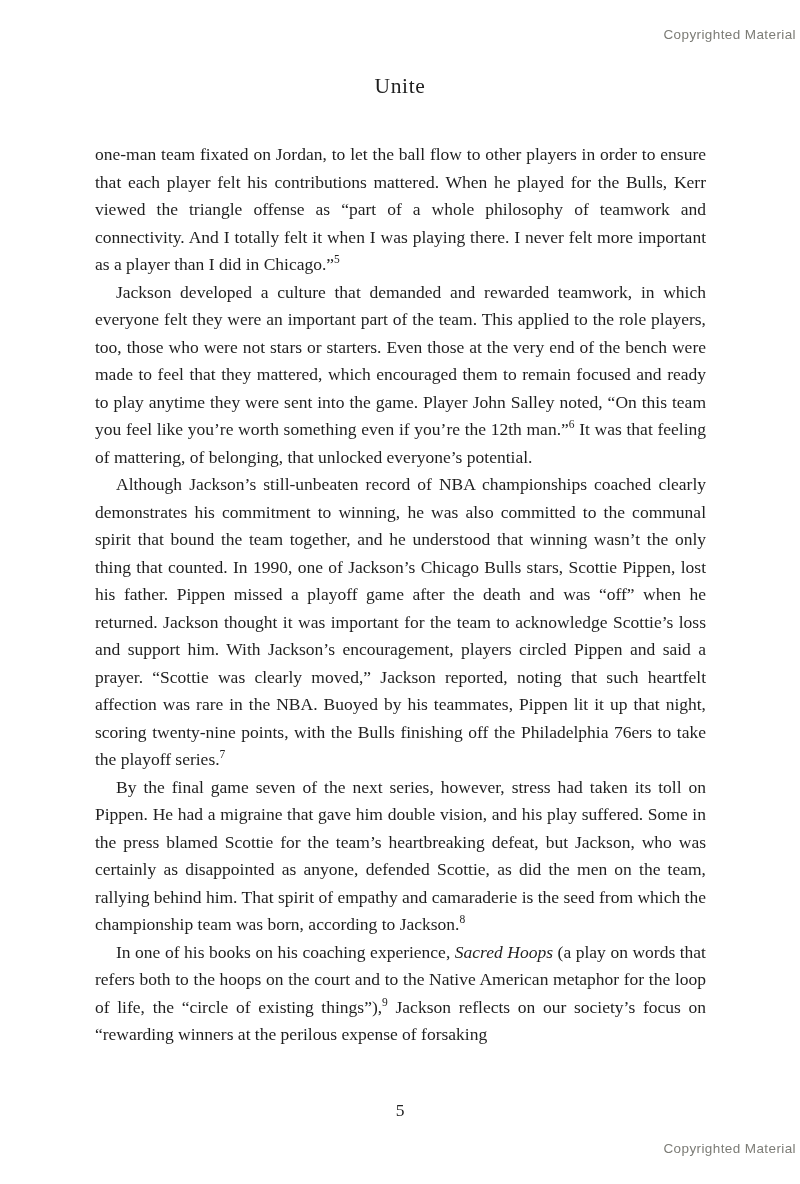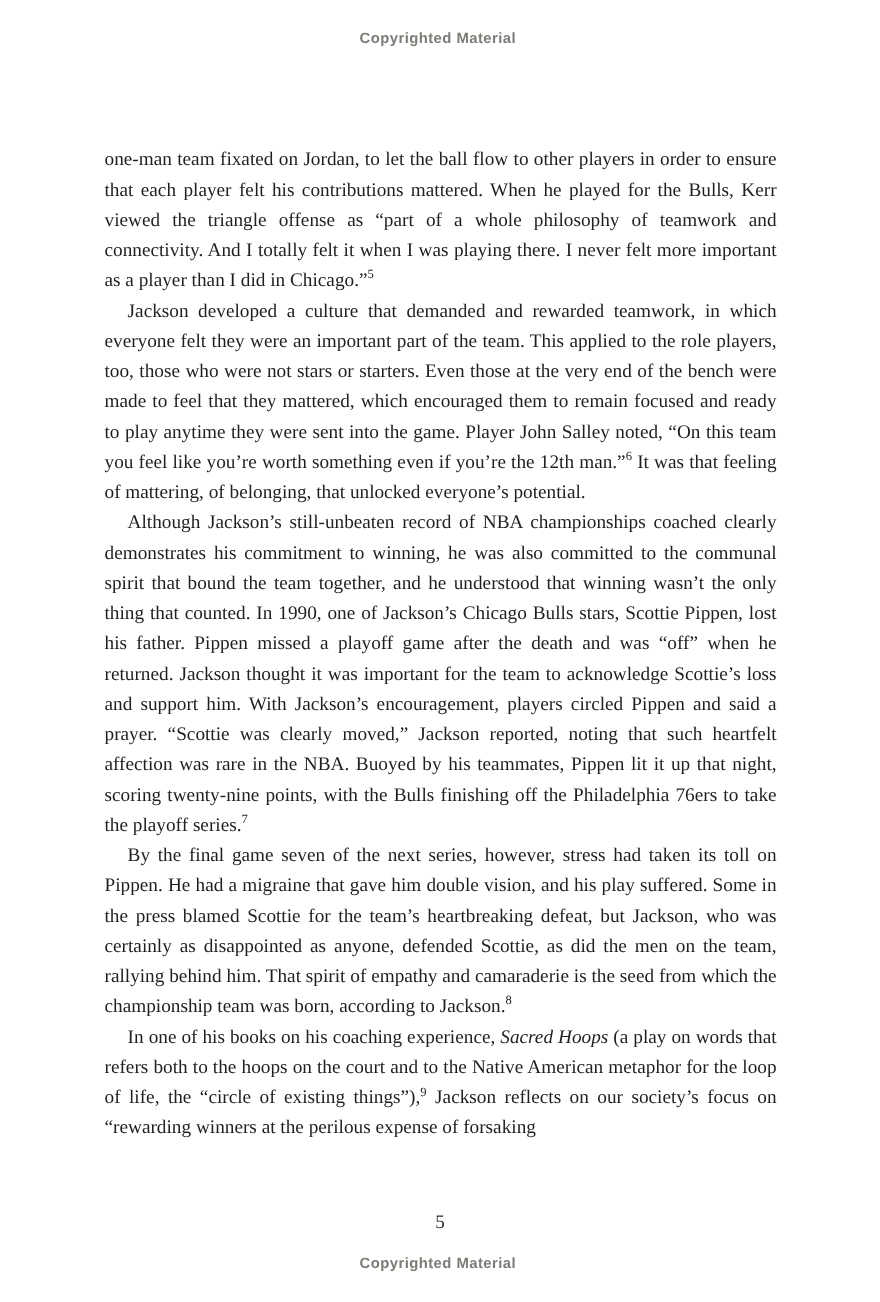--- a/index.html
+++ b/index.html
@@ -16,23 +16,23 @@
     position: absolute;
     top: 0; left: 0;
     width: 800px;
     height: 1184px;
     background: #ffffff;
   }
   .copyright-banner {
     position: absolute;
     left: 0;
     width: 796px;
-    text-align: center;
+    text-align: right;
     font-family: "Liberation Sans", sans-serif;
-    font-weight: bold;
+    font-weight: normal;
     font-size: 13.5px;
     letter-spacing: 0.4px;
     color: #7c7c76;
   }
   .copyright-banner.top { top: 27px; }
   .copyright-banner.bottom { top: 1141px; }
   .chapter-title {
     position: absolute;
     top: 74px;
     left: 0;
@@ -40,21 +40,21 @@
     margin: 0;
     text-align: center;
     font-family: "Liberation Serif", serif;
     font-weight: normal;
     font-size: 21.5px;
     letter-spacing: 0.6px;
     color: #1f1f1f;
   }
   .page-body {
     position: absolute;
-    top: 131px;
+    top: 141px;
     left: 95px;
     width: 611px;
     color: #1f1f1f;
     font-size: 17.5px;
     line-height: 27.5px;
     text-align: justify;
   }
   .page-body p {
     margin: 0;
     padding: 0;
@@ -78,20 +78,21 @@
     color: #1f1f1f;
   }
 </style>
 </head>
 <body>
 
 <div class="page">
 
   <div class="copyright-banner top">Copyrighted Material</div>
 
+  <h1 class="chapter-title">Unite</h1>
 
   <div class="page-body">
       <p class=""><span>one-man team fixated on Jordan, to let the ball flow to other players in order to ensure that each player felt his contributions mattered. When he played for the Bulls, Kerr viewed the triangle offense as “part of a whole philosophy of teamwork and connectivity. And I totally felt it when I was playing there. I never felt more important as a player than I did in Chicago.”</span><sup>5</sup></p>
       <p class="indent"><span>Jackson developed a culture that demanded and rewarded teamwork, in which everyone felt they were an important part of the team. This applied to the role players, too, those who were not stars or starters. Even those at the very end of the bench were made to feel that they mattered, which encouraged them to remain focused and ready to play anytime they were sent into the game. Player John Salley noted, “On this team you feel like you’re worth something even if you’re the 12th man.”</span><sup>6</sup><span> It was that feeling of mattering, of belonging, that unlocked everyone’s potential.</span></p>
       <p class="indent"><span>Although Jackson’s still-unbeaten record of NBA championships coached clearly demonstrates his commitment to winning, he was also committed to the communal spirit that bound the team together, and he understood that winning wasn’t the only thing that counted. In 1990, one of Jackson’s Chicago Bulls stars, Scottie Pippen, lost his father. Pippen missed a playoff game after the death and was “off” when he returned. Jackson thought it was important for the team to acknowledge Scottie’s loss and support him. With Jackson’s encouragement, players circled Pippen and said a prayer. “Scottie was clearly moved,” Jackson reported, noting that such heartfelt affection was rare in the NBA. Buoyed by his teammates, Pippen lit it up that night, scoring twenty-nine points, with the Bulls finishing off the Philadelphia 76ers to take the playoff series.</span><sup>7</sup></p>
       <p class="indent"><span>By the final game seven of the next series, however, stress had taken its toll on Pippen. He had a migraine that gave him double vision, and his play suffered. Some in the press blamed Scottie for the team’s heartbreaking defeat, but Jackson, who was certainly as disappointed as anyone, defended Scottie, as did the men on the team, rallying behind him. That spirit of empathy and camaraderie is the seed from which the championship team was born, according to Jackson.</span><sup>8</sup></p>
       <p class="indent"><span>In one of his books on his coaching experience, </span><em>Sacred Hoops</em><span> (a play on words that refers both to the hoops on the court and to the Native American metaphor for the loop of life, the “circle of existing things”),</span><sup>9</sup><span> Jackson reflects on our society’s focus on “rewarding winners at the perilous expense of forsaking</span></p>
     </div>
 
   <div class="page-number">5</div>

